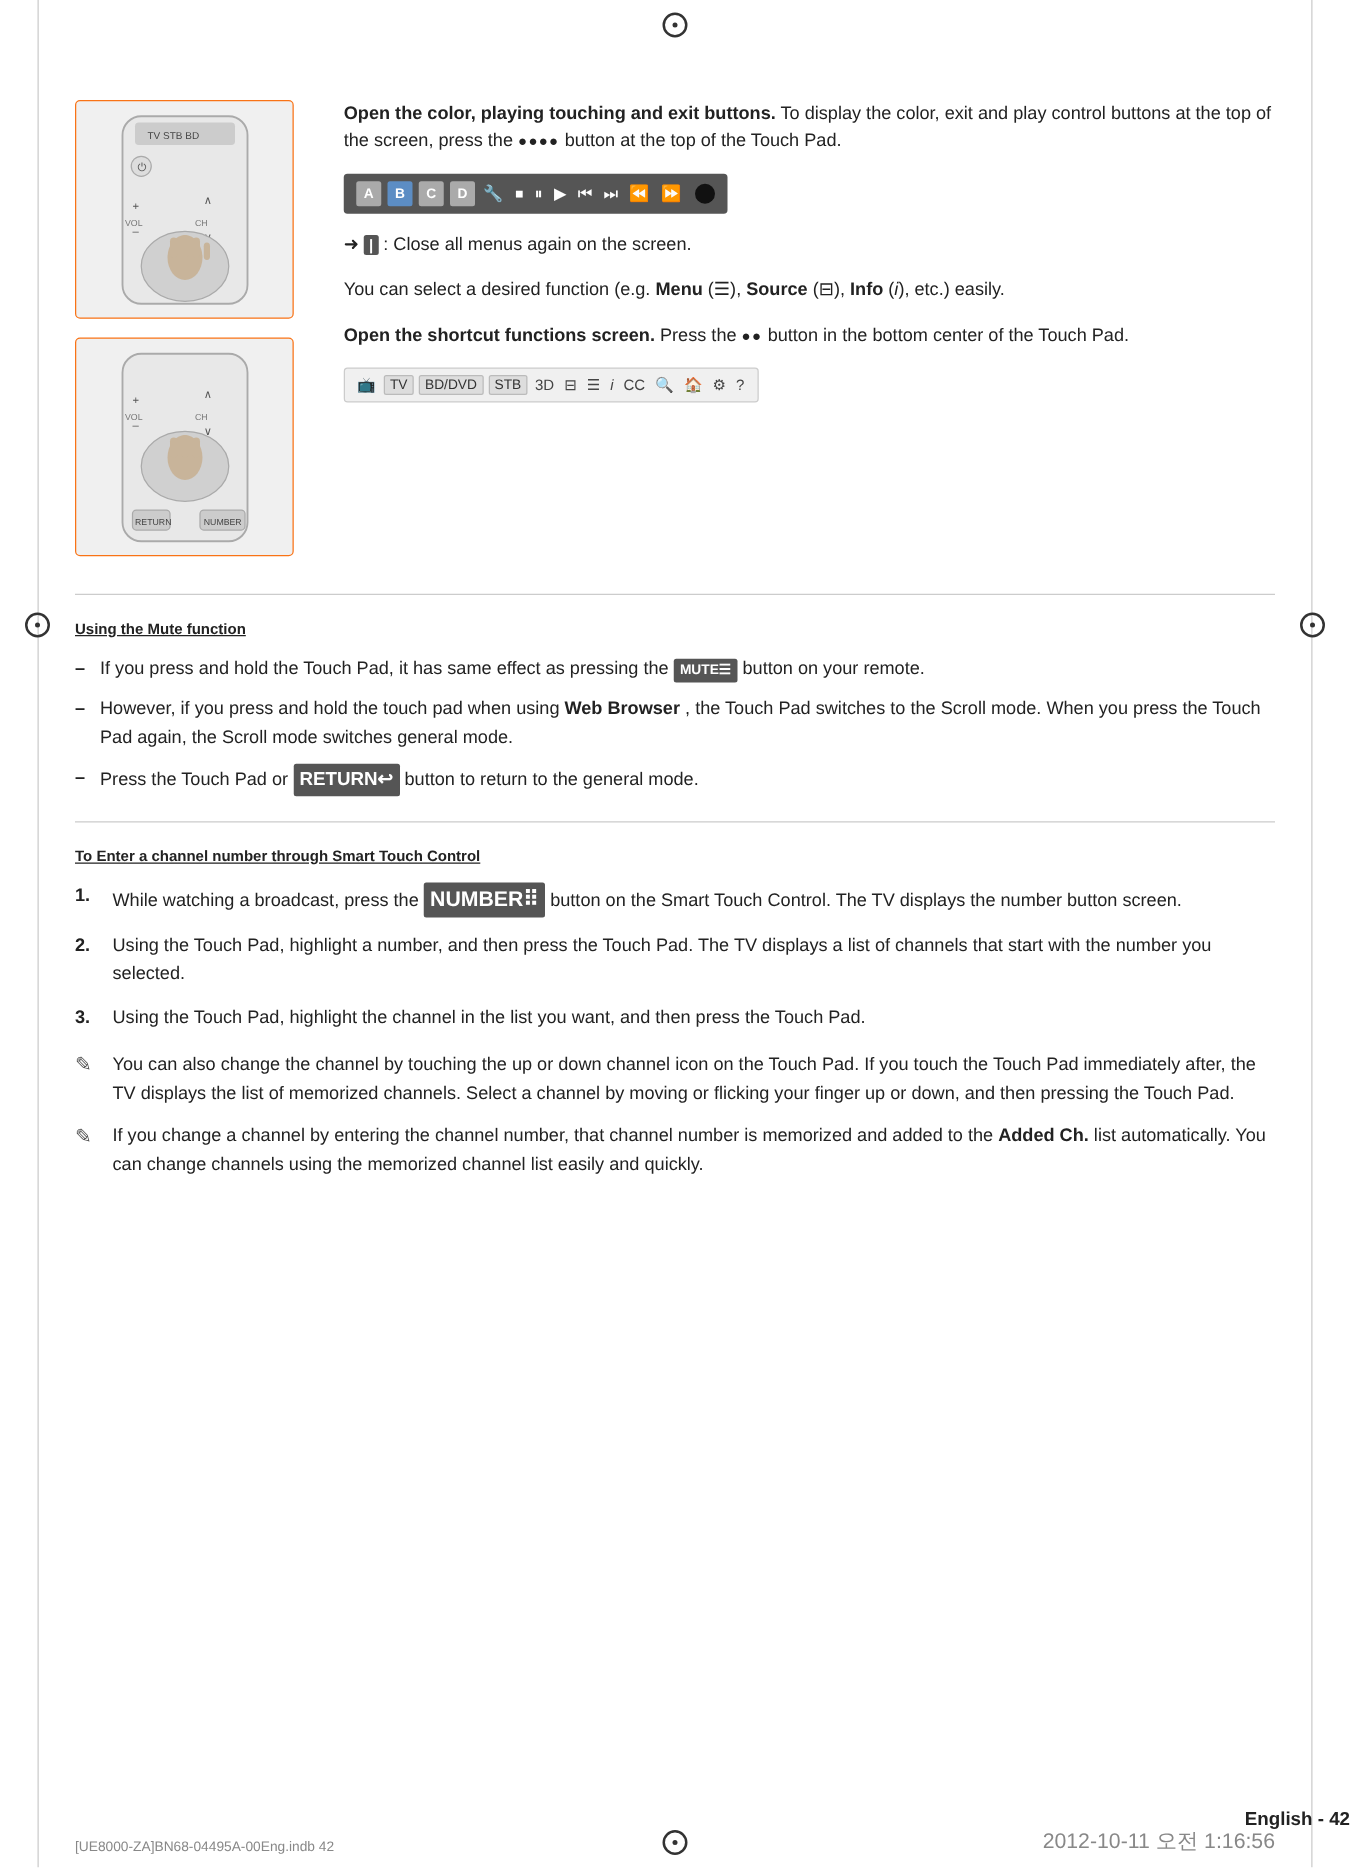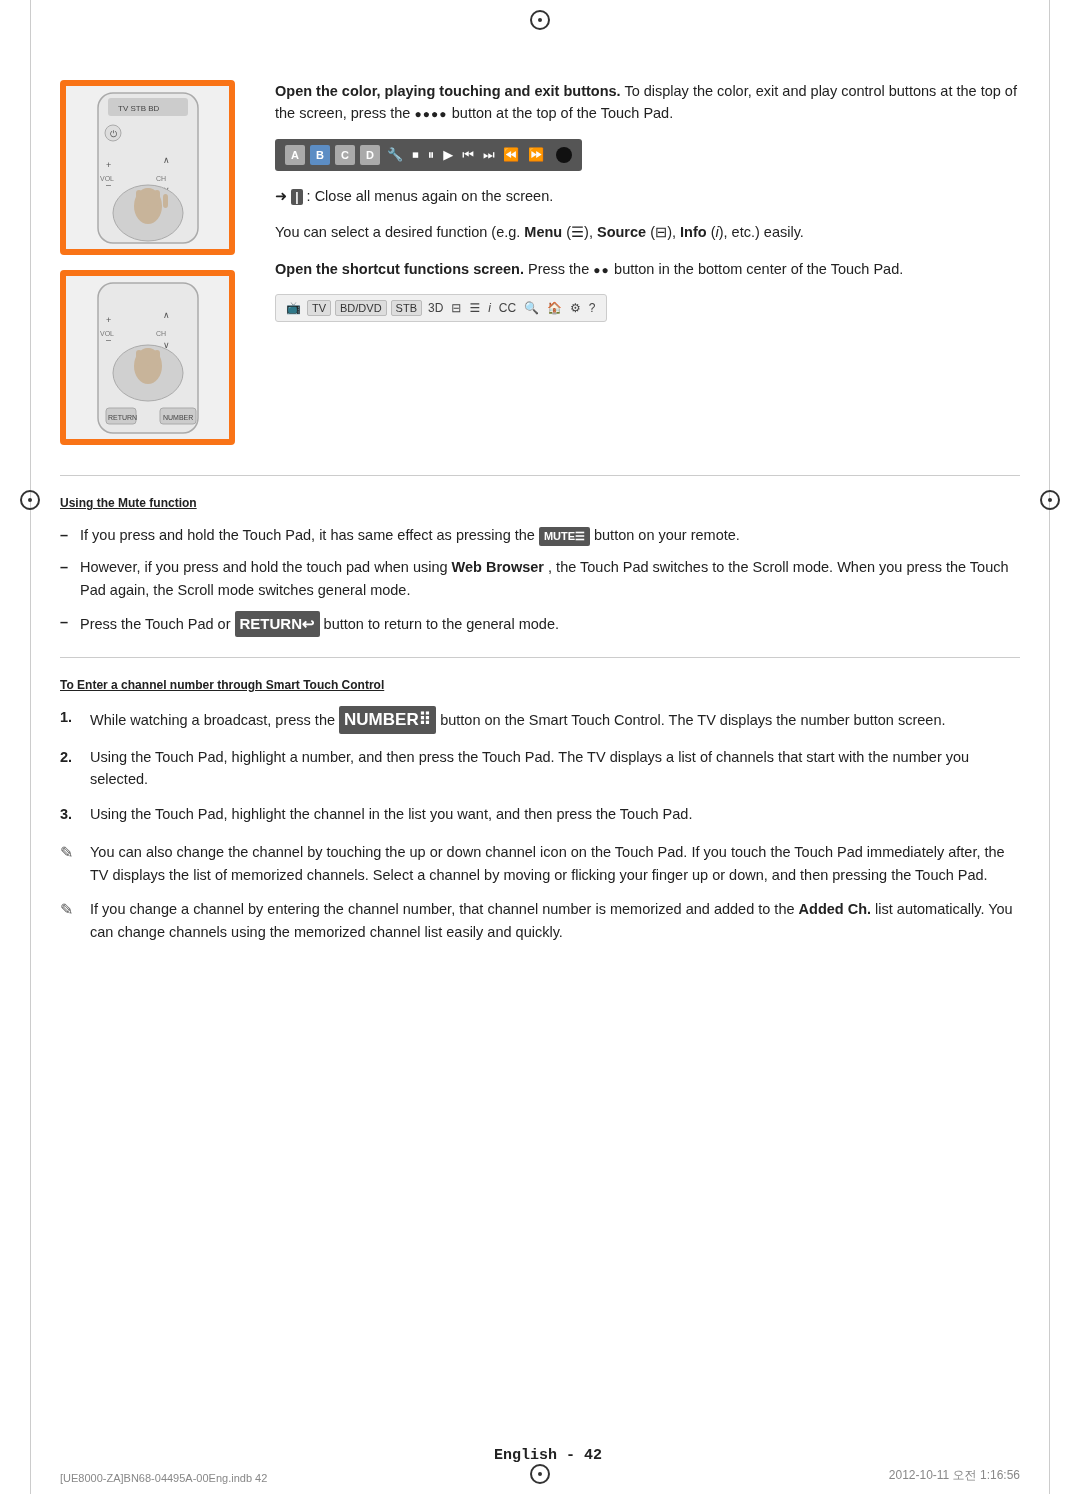--- a/index.html
+++ b/index.html
@@ -118,21 +118,21 @@
       display: flex;
       flex-direction: column;
       gap: 15px;
       min-width: 185px;
     }
 
     
     .remote-img {
       width: 175px;
       height: 175px;
-      border: 6px solid #f97316;
+      border: 1px solid #f97316;
       background: #f0f0f0;
       border-radius: 4px;
       display: flex;
       align-items: center;
       justify-content: center;
       position: relative;
       overflow: hidden;
     }
 
     .remote-img svg {
@@ -295,43 +295,42 @@
     }
 
     
     .footer {
       position: absolute;
       bottom: 30px;
       left: 16px;
       right: 0;
       display: flex;
       align-items: center;
-      justify-content: center;
-      font-family: Liberation Mono, monospace;
+      justify-content: flex-end;
     }
 
     .footer-text {
       font-weight: bold;
       font-size: 15px;
     }
 
     
     .footer-file {
       position: absolute;
       bottom: 10px;
       left: 60px;
       font-size: 11px;
       color: #888;
     }
 
     .footer-date {
       position: absolute;
       bottom: 10px;
       right: 60px;
-      font-size: 12px;
+      font-size: 17px;
       color: #888;
       text-align: right;
     }
 
     
     .bottom-marker {
       position: absolute;
       bottom: 10px;
       left: 50%;
       transform: translateX(-50%);

